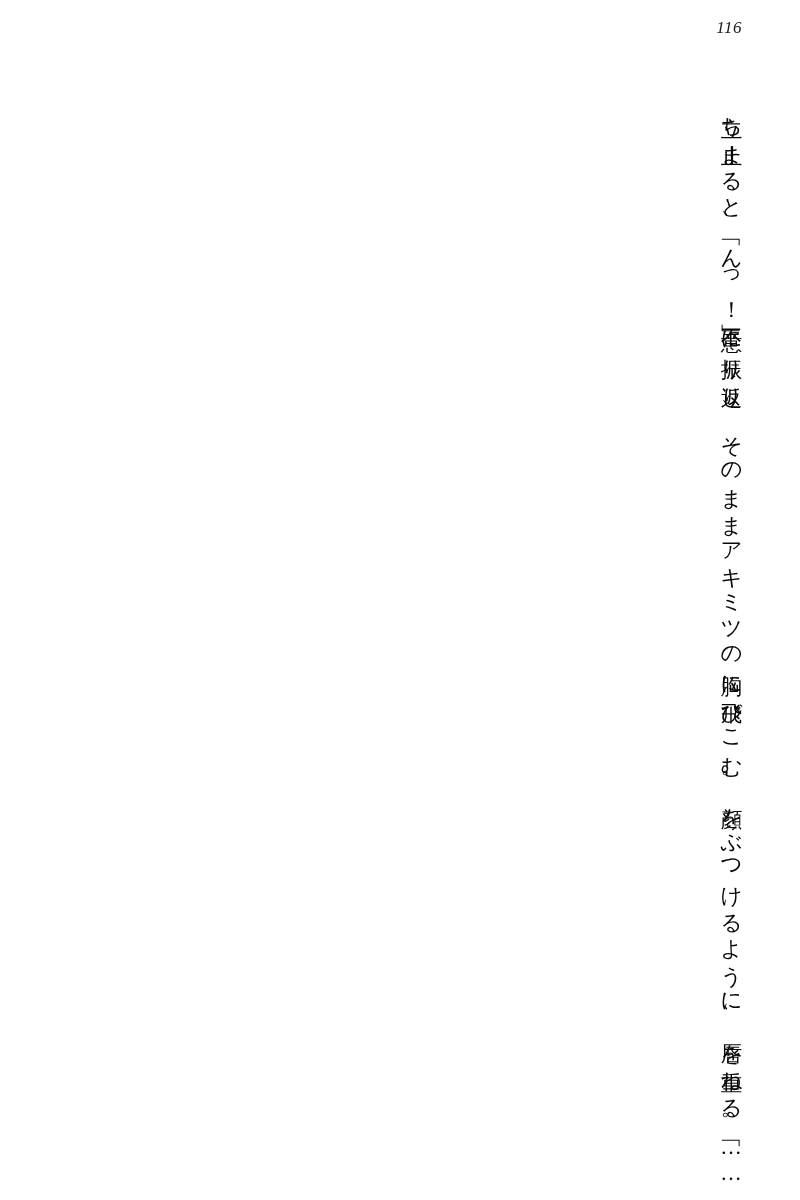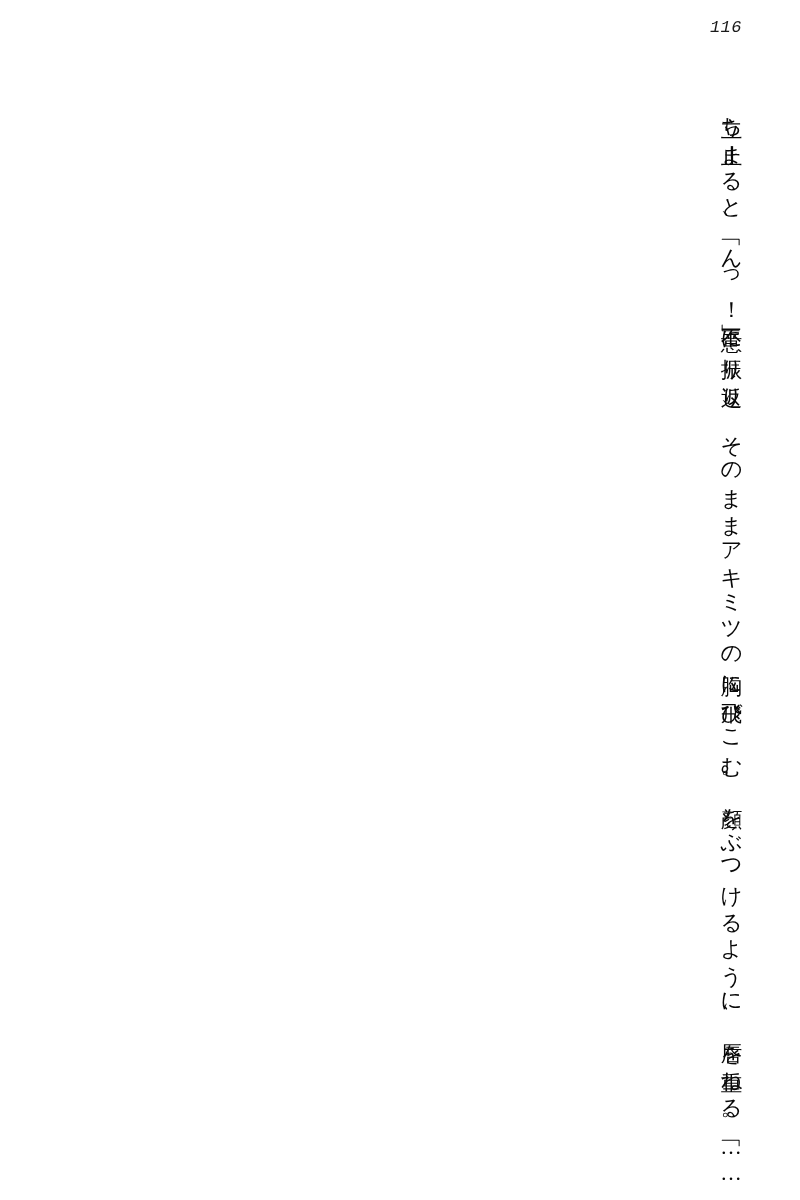--- a/index.html
+++ b/index.html
@@ -17,21 +17,21 @@
   .page {
     position: relative;
     width: 800px;
     height: 1200px;
     box-sizing: border-box;
   }
   .page-number {
     position: absolute;
     top: 18px;
     right: 58px;
-    font-family: Liberation Mono, monospace;
+    font-family: Liberation Serif, serif;
     font-style: italic;
     font-size: 17px;
     color: #1a1a1a;
     letter-spacing: 0.5px;
   }
   .body-text {
     position: absolute;
     top: 78px;
     right: 52px;
     bottom: 46px;

